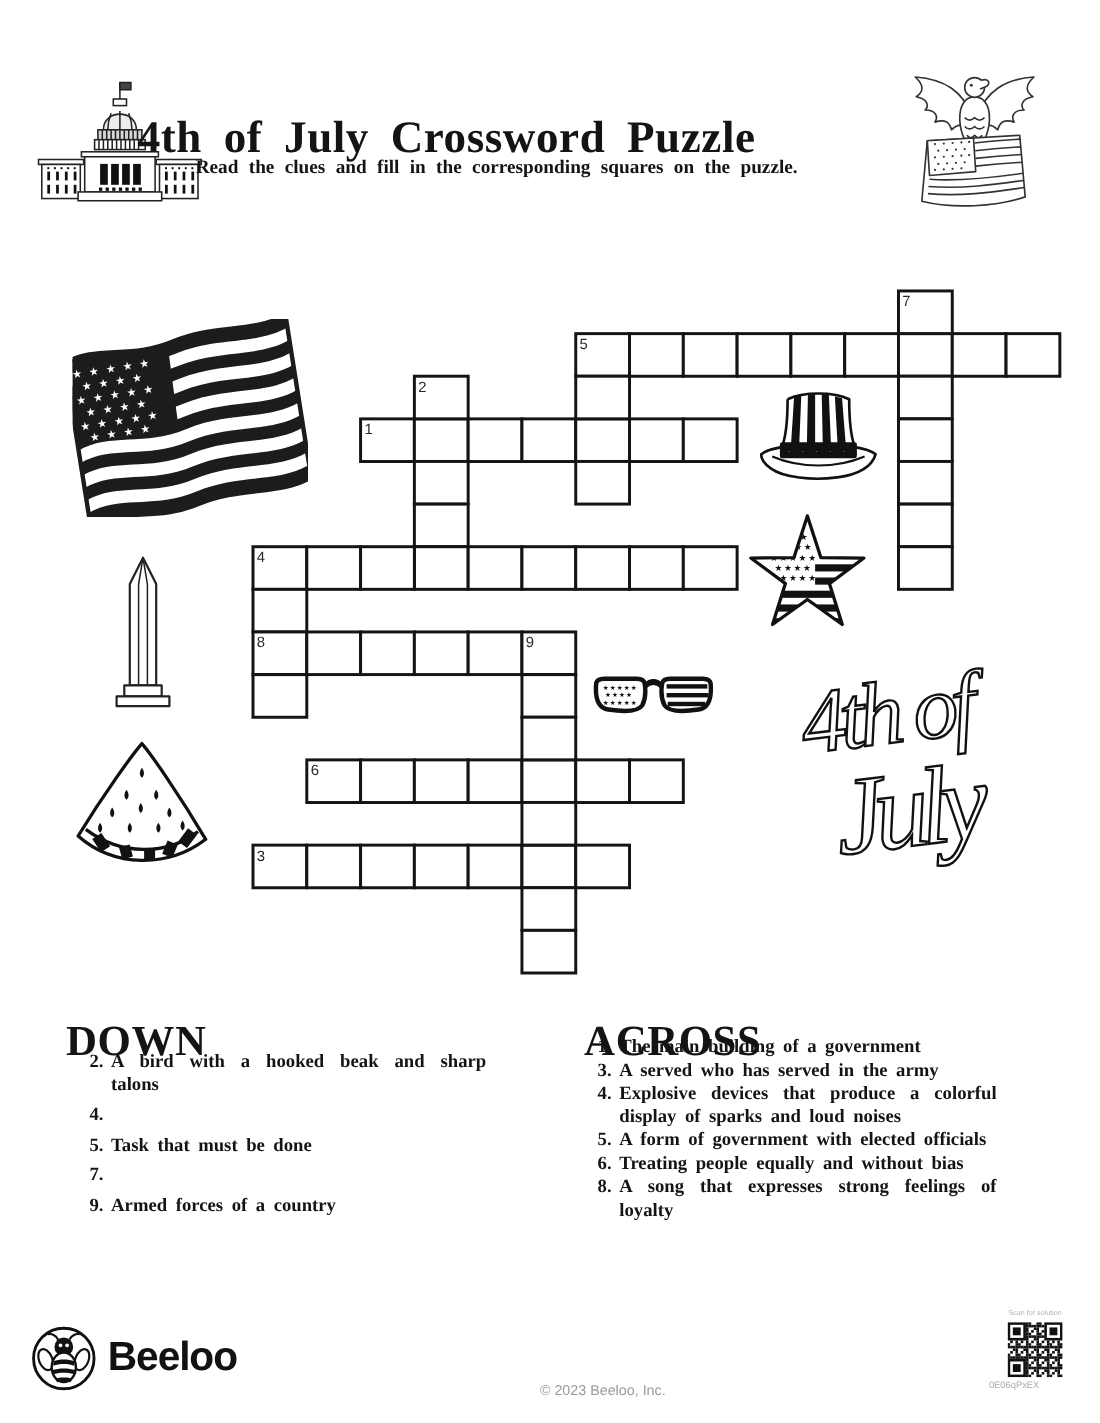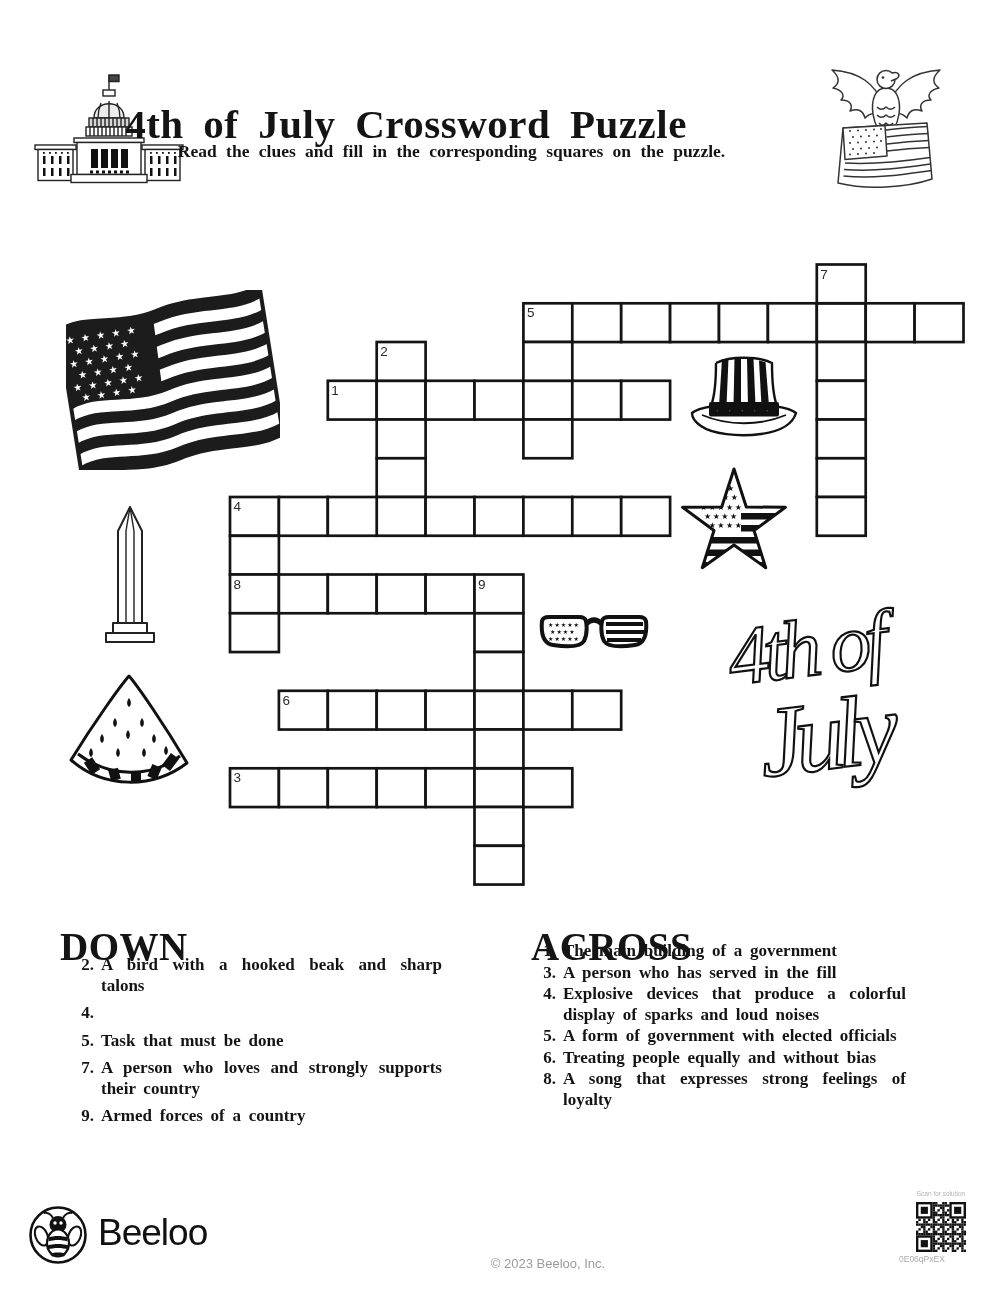--- a/index.html
+++ b/index.html
@@ -14,21 +14,21 @@
   
   #gridsvg{left:0;top:0;width:1000px;height:1294px;}
   
   .clue-heading{font-size:39px;font-weight:bold;letter-spacing:.5px;line-height:1;text-align:right;}
   .clue-list{list-style:none;margin:0;padding:0;font-size:17px;font-weight:bold;line-height:20.5px;}
   .clue-item{display:flex;margin:0 0 7px 0;}
   .clue-list.tight .clue-item{margin:0 0 1px 0;}
   .clue-num{flex:none;width:36px;text-align:right;padding-right:7px;}
   .clue-text{flex:1;text-align:justify;word-spacing:3.5px;}
   
-  .brand-text{font-family:"Liberation Sans",sans-serif;font-weight:normal;font-size:37px;
+  .brand-text{font-family:"Liberation Sans",sans-serif;font-weight:bold;font-size:37px;
               letter-spacing:-1px;color:#111;}
   .copyright{top:1256px;left:0;width:1000px;text-align:center;font-family:"Liberation Sans",sans-serif;
              font-size:13px;color:#9b9b9b;padding-left:48px;}
   .scan-label{top:1190px;left:899px;width:84px;text-align:center;font-family:"Liberation Sans",sans-serif;
               font-size:6.5px;color:#b3b3b3;}
   .qr-code-text{top:1254px;left:899px;width:84px;text-align:left;font-family:"Liberation Sans",sans-serif;
            font-size:8.5px;color:#ababab;}
 </style>
 </head>
 <body>
@@ -357,40 +357,39 @@
         <span class="clue-num">4.</span>
       </li>
 
       <li class="clue-item">
         <span class="clue-num">5.</span>
         <span class="clue-text">Task that must be done</span>
       </li>
 
       <li class="clue-item">
         <span class="clue-num">7.</span>
-        <span class="clue-text">A person who loves and strongly supports their country</span>
       </li>
 
       <li class="clue-item">
         <span class="clue-num">9.</span>
         <span class="clue-text">Armed forces of a country</span>
       </li>
     </ol>
 
   <h2 class="abs clue-heading" style="left:531px;top:895px">ACROSS</h2>
   <ol class="abs clue-list tight" style="left:520px;top:941px;width:386px">
 
       <li class="clue-item">
         <span class="clue-num">1.</span>
         <span class="clue-text">The main building of a government</span>
       </li>
 
       <li class="clue-item">
         <span class="clue-num">3.</span>
-        <span class="clue-text">A person who has served in the fill</span>
+        <span class="clue-text">A served who has served in the army</span>
       </li>
 
       <li class="clue-item">
         <span class="clue-num">4.</span>
         <span class="clue-text">Explosive devices that produce a colorful display of sparks and loud noises</span>
       </li>
 
       <li class="clue-item">
         <span class="clue-num">5.</span>
         <span class="clue-text">A form of government with elected officials</span>

